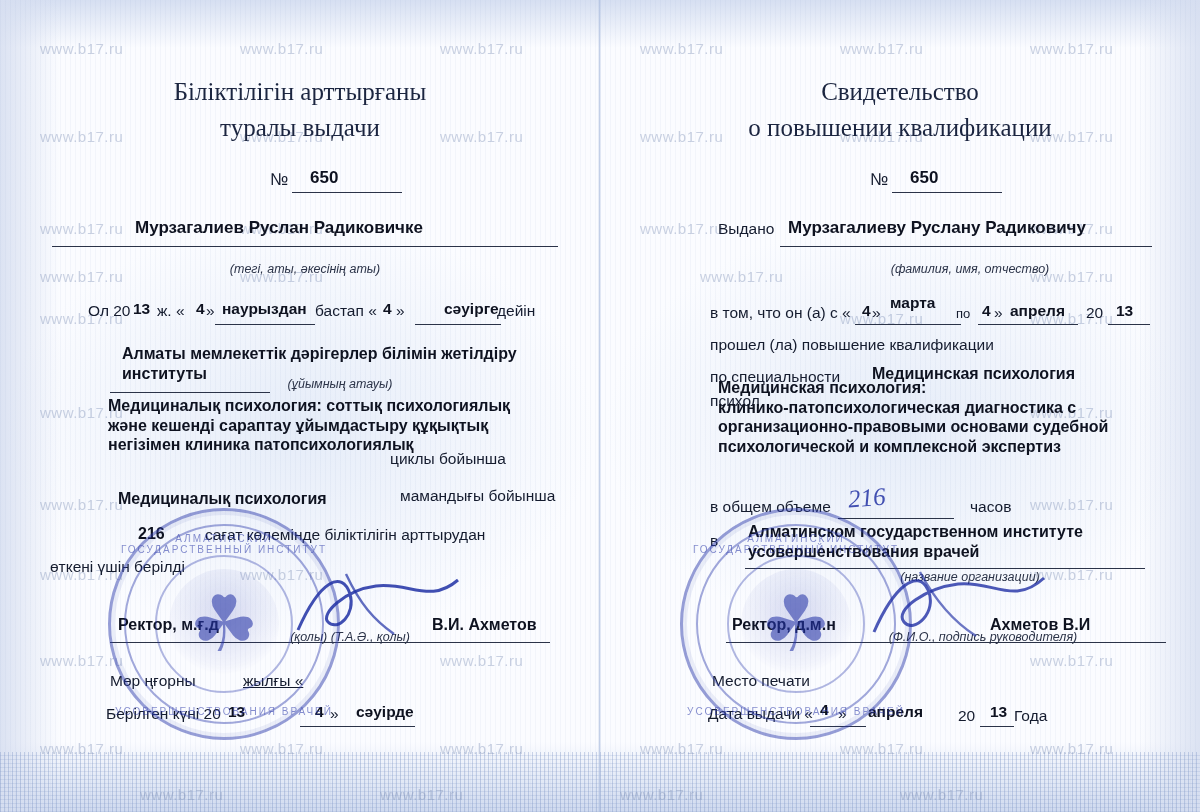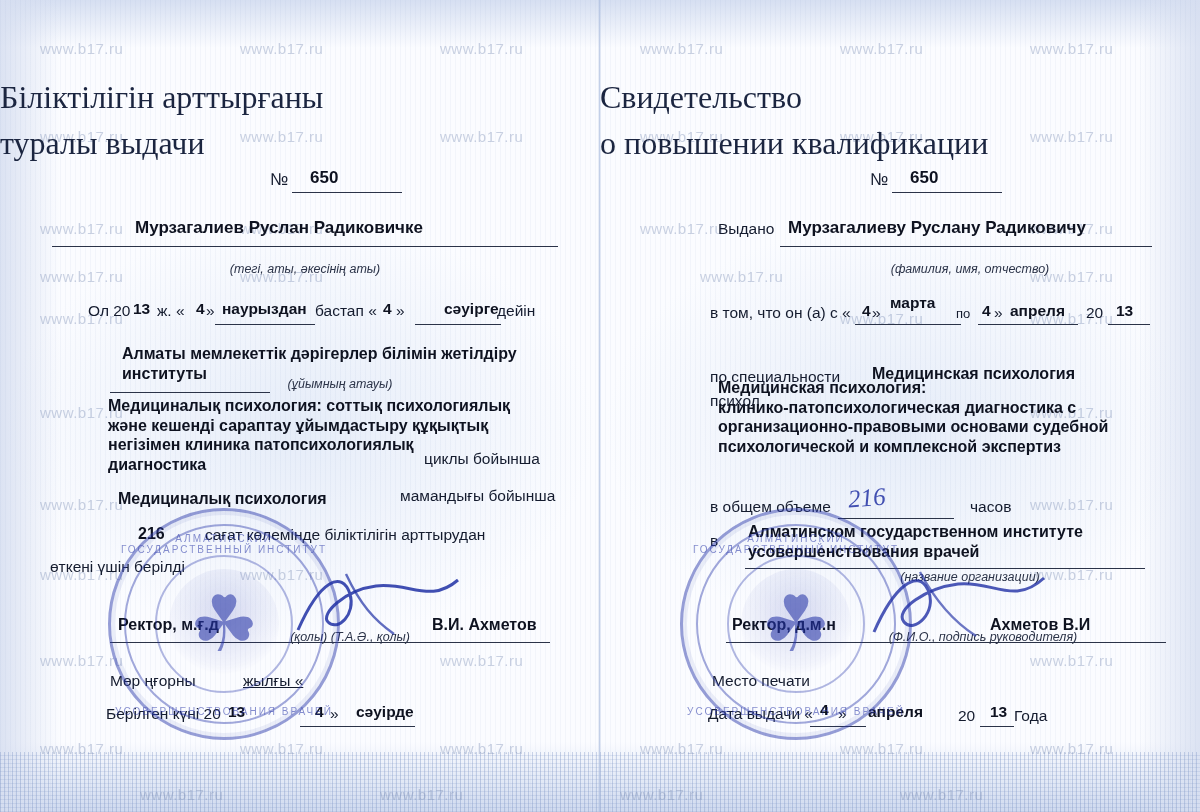--- a/index.html
+++ b/index.html
@@ -70,23 +70,23 @@
     position: absolute;
     top: 0;
     height: 812px;
   }
   .col-left { left: 0; width: 600px; }
   .col-right { left: 600px; width: 600px; }
 
   .doc-title {
     position: absolute;
     width: 100%;
-    text-align: left;
+    text-align: center;
     font-family: "Liberation Serif", serif;
-    font-size: 32px;
+    font-size: 25px;
     color: #1b2540;
     line-height: 1.45;
   }
   .doc-title .l2 { display: block; }
 
   .row {
     position: absolute;
     font-size: 15.5px;
     color: #141b2e;
     white-space: nowrap;
@@ -280,23 +280,22 @@
       <div>Алматы мемлекеттік дәрігерлер білімін жетілдіру</div>
       <div>институты</div>
     </div>
     <div class="rule" style="left:110px; top:392px; width:160px;"></div>
     <div class="hint" style="left:240px; top:377px; width:200px;">(ұйымның атауы)</div>
 
     <div class="blk" style="left:108px; top:396px; width:470px;">
       <div>Медициналық психология: соттық психологиялық</div>
       <div>және кешенді сараптау ұйымдастыру құқықтық</div>
       <div>негізімен клиника патопсихологиялық</div>
-      <div class="center" style="width:330px;">диагностика</div>
-    </div>
-    <div class="row" style="left:424px; top:450px;">циклы бойынша</div>
+    </div>
+    <div class="row" style="left:390px; top:450px;">циклы бойынша</div>
 
     <div class="blk" style="left:118px; top:489px;">Медициналық психология</div>
     <div class="row" style="left:400px; top:487px;">мамандығы бойынша</div>
 
     <div class="blk" style="left:138px; top:524px;">216</div>
     <div class="row" style="left:205px; top:526px;">сағат көлемінде біліктілігін арттырудан</div>
 
     <div class="row" style="left:50px; top:558px;">өткені үшін берілді</div>
 
     <div class="blk" style="left:118px; top:615px;">Ректор, м.ғ.д</div>
@@ -349,20 +348,21 @@
     <div class="row" style="left:356px; top:306px; font-size:13px;">по</div>
     <div class="row hand" style="left:382px; top:302px;">4</div>
     <div class="row" style="left:394px; top:304px;">»</div>
     <div class="row hand" style="left:410px; top:302px;">апреля</div>
     <div class="row" style="left:486px; top:304px;">20</div>
     <div class="row hand" style="left:516px; top:302px;">13</div>
     <div class="rule" style="left:255px; top:324px; width:106px;"></div>
     <div class="rule" style="left:378px; top:324px; width:100px;"></div>
     <div class="rule" style="left:508px; top:324px; width:42px;"></div>
 
+    <div class="row" style="left:110px; top:336px;">прошел (ла) повышение квалификации</div>
 
     <div class="row" style="left:110px; top:368px;">по специальности</div>
     <div class="blk" style="left:272px; top:364px;">Медицинская психология</div>
 
     <div class="row" style="left:110px; top:392px;">психол</div>
 
     <div class="blk" style="left:118px; top:378px; width:470px;">
       <div>Медицинская психология:</div>
       <div>клинико-патопсихологическая диагностика с</div>
       <div>организационно-правовыми основами судебной</div>

